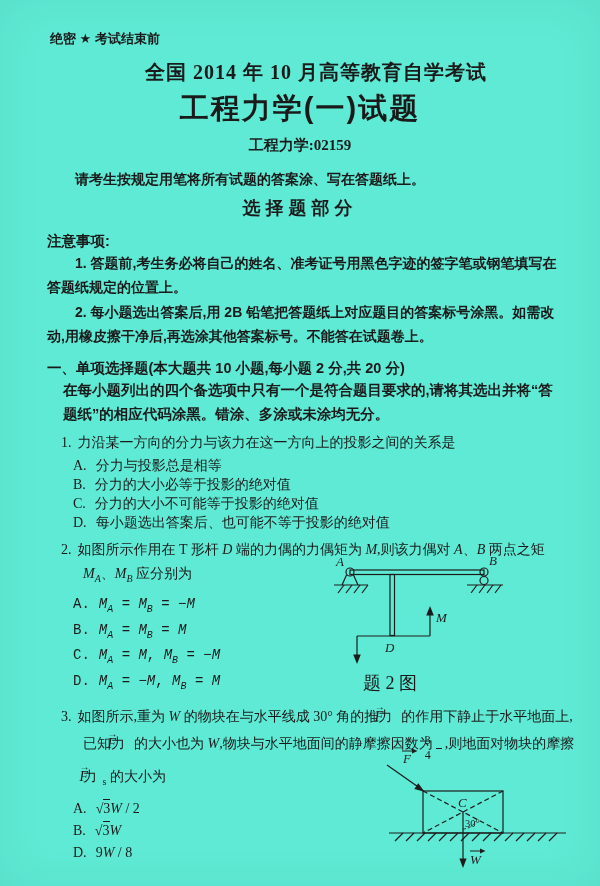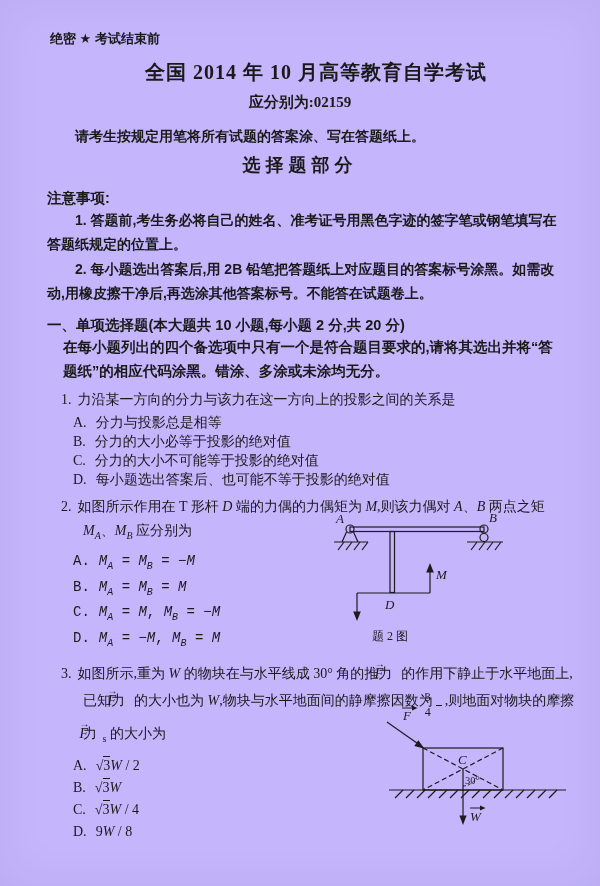--- a/index.html
+++ b/index.html
@@ -1,19 +1,19 @@
 <!DOCTYPE html>
 <html><head>
 <meta charset="utf-8">
 <style>
   * { margin:0; padding:0; box-sizing:border-box; }
   html,body { background:#e8e8e6; }
   .page {
     width:600px; height:886px; margin:0 auto; position:relative;
-    background:#c4b5fd; color:#1a1a1a; overflow:hidden;
+    background:#5eead4; color:#1a1a1a; overflow:hidden;
     font-family:"Liberation Serif","DejaVu Serif",serif; font-size:14px;
     box-shadow: inset 0 0 50px rgba(0,0,0,0.05);
     padding-top:30px;
   }
   .secrecy { margin-left:50px; font-weight:bold; font-size:13px;
     font-family:"Liberation Sans","DejaVu Sans",sans-serif; }
   .exam-title { text-align:center; font-size:20px; font-weight:bold;
     margin-top:11px; letter-spacing:1px;padding-left:32px; }
   .paper-title { text-align:center; font-size:29px; font-weight:bold;
     font-family:"Liberation Sans","DejaVu Sans",sans-serif; margin-top:3px; letter-spacing:2px; }
@@ -48,35 +48,36 @@
   .vec::after { content:"→"; position:absolute; left:50%; top:-10px;
     transform:translateX(-50%); font-size:10px; font-style:normal; }
   .frac { display:inline-block; text-align:center; vertical-align:-11px;
     font-size:12px; line-height:1.15; margin:0 3px; }
   .fn { display:block; border-bottom:1px solid #1a1a1a; padding:0 3px; }
   .fd { display:block; }
   .rad { border-top:1px solid #1a1a1a; padding-top:0.5px; }
   .figure { position:absolute; }
   .fig2 { left:280px; top:14px; width:235px; }
   .fig3 { left:330px; top:44px; width:200px; }
-  .figcap { text-align:center; font-size:12px; margin-top:2px; }
+  .figcap { text-align:center; font-size:18px; margin-top:2px; }
   .fig2 .figcap { width:110px; margin-left:2px; }
   .s { stroke:#1c1c1c; stroke-width:1.2; fill:none; }
   .f { fill:#1c1c1c; stroke:none; }
   .lbl { font:italic 13px "Liberation Serif","DejaVu Serif",serif; fill:#1c1c1c; }
   .ang { font:10.5px "Liberation Serif","DejaVu Serif",serif; fill:#1c1c1c; }
 </style>
 </head>
 <body>
 
 <div class="page">
 
   <div class="secrecy">绝密 ★ 考试结束前</div>
   <div class="exam-title">全国 2014 年 10 月高等教育自学考试</div>
-  <div class="course-code">应分别为:02159</div>
+  <div class="paper-title">工程力学(一)试题</div>
+  <div class="course-code">工程力学:02159</div>
 
   <p class="pen-notice">请考生按规定用笔将所有试题的答案涂、写在答题纸上。</p>
   <div class="section-title">选择题部分</div>
 
   <div class="notes-heading">注意事项:</div>
   <p class="note">1. 答题前,考生务必将自己的姓名、准考证号用黑色字迹的签字笔或钢笔填写在答题纸规定的位置上。</p>
   <p class="note">2. 每小题选出答案后,用 2B 铅笔把答题纸上对应题目的答案标号涂黑。如需改动,用橡皮擦干净后,再选涂其他答案标号。不能答在试题卷上。</p>
 
   <div class="part-heading">一、单项选择题(本大题共 10 小题,每小题 2 分,共 20 分)</div>
   <div class="part-instruction">在每小题列出的四个备选项中只有一个是符合题目要求的,请将其选出并将“答题纸”的相应代码涂黑。错涂、多涂或未涂均无分。</div>
@@ -123,21 +124,20 @@
       </svg>
       <div class="figcap">题 2 图</div>
     </div>
   </div>
 
   <div class="question q3">
     <p class="stem"><span class="qnum">3.</span><span>如图所示,重为 <i>W</i> 的物块在与水平线成 30° 角的推力 <span class="vec"><i>F</i></span> 的作用下静止于水平地面上,已知力 <span class="vec"><i>F</i></span> 的大小也为 <i>W</i>,物块与水平地面间的静摩擦因数为<span class="frac"><span class="fn">3</span><span class="fd">4</span></span>,则地面对物块的摩擦力 <span class="vec"><i>F</i></span><sub>s</sub> 的大小为</span></p>
     <div class="options">
       <p class="option"><span class="olabel">A.</span><span>√<span class="rad">3</span><i>W</i> / 2</span></p>
       <p class="option"><span class="olabel">B.</span><span>√<span class="rad">3</span><i>W</i></span></p>
-      <p class="option"><span class="olabel">C.</span><span>√<span class="rad">3</span><i>W</i> / 4</span></p>
       <p class="option"><span class="olabel">D.</span><span>9<i>W</i> / 8</span></p>
     </div>
 
     <div class="figure fig3">
       <svg width="200" height="124" viewBox="0 0 200 124">
         <g class="s">
           <path d="M4,18 L36,40.5"></path>
           <rect x="40" y="44" width="80" height="42"></rect>
           <path d="M40,44 L120,86 M120,44 L40,86" stroke-dasharray="5,3"></path>
           <path d="M6,86 L183,86"></path>

